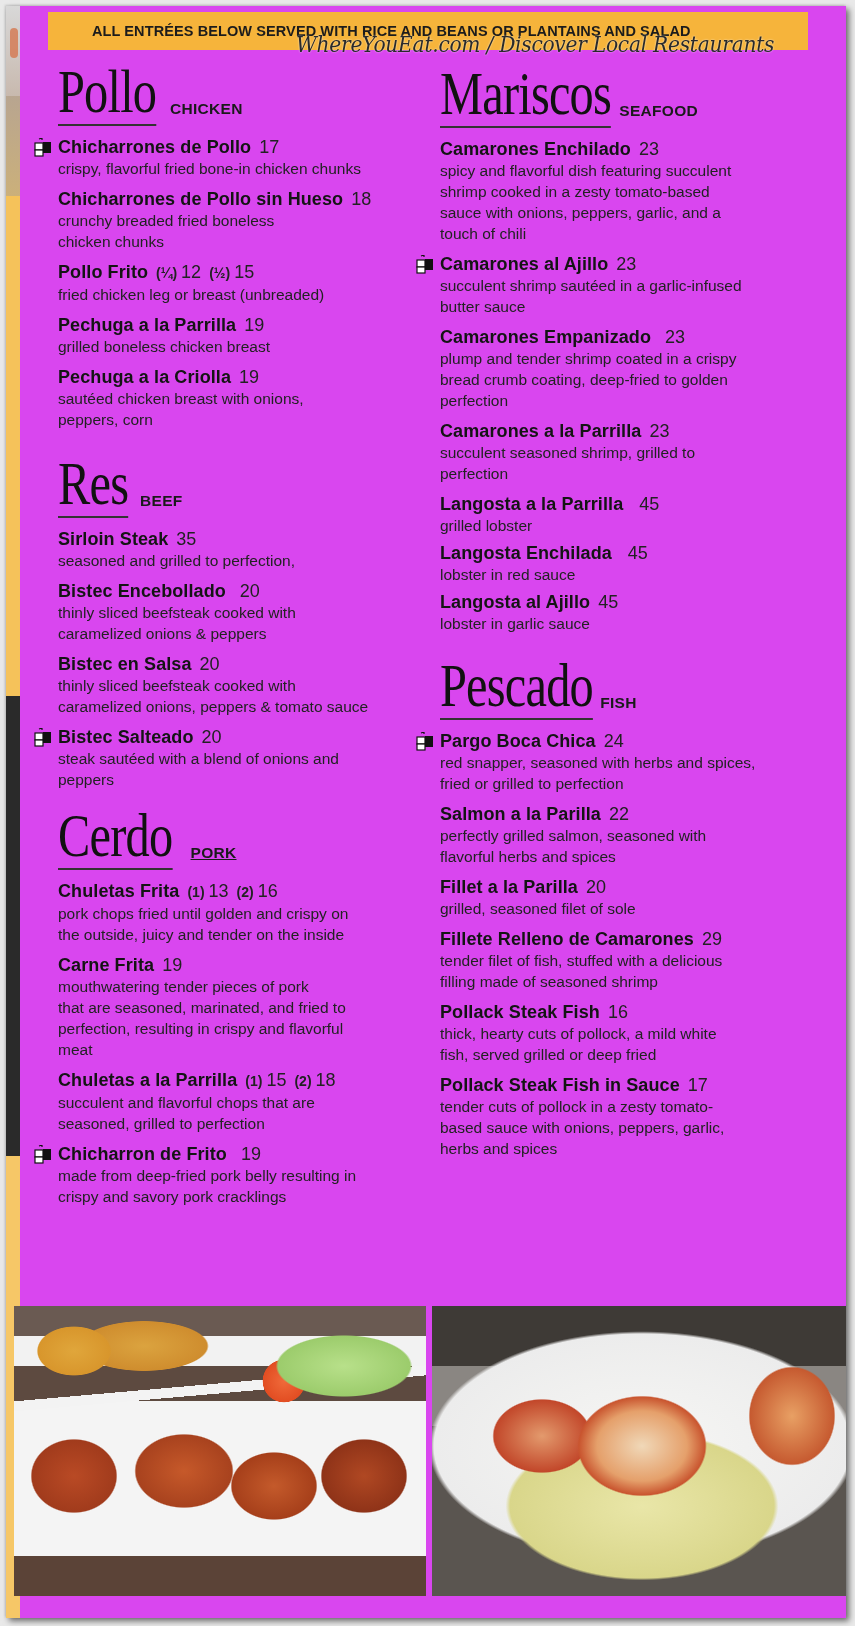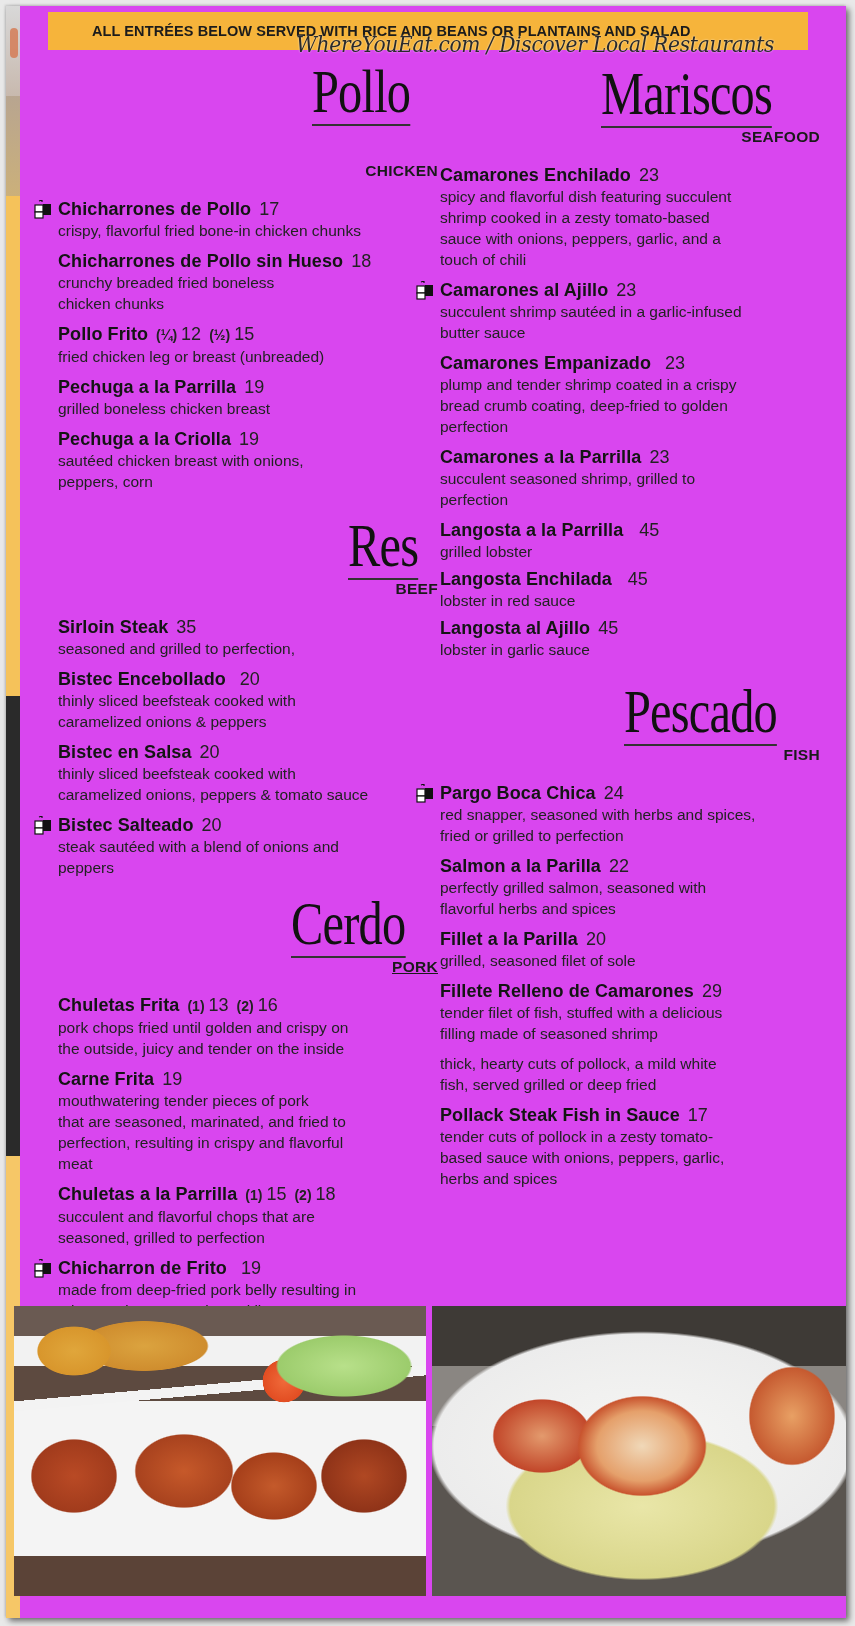--- a/index.html
+++ b/index.html
@@ -33,21 +33,21 @@
     font-family: "DejaVu Serif", "Liberation Serif", serif; font-style: italic;
     font-size: 22px; color: #2a2a2a; letter-spacing: -0.3px; white-space: nowrap;
     transform: scaleX(0.92); transform-origin: left center;
     text-shadow: 0 0 2px rgba(255,255,255,0.8);
   }
 
   .col { position: absolute; }
   .col-left { left: 52px; top: 54px; width: 380px; }
   .col-right { left: 434px; top: 56px; width: 380px; }
 
-  .section-head { display: flex; align-items: flex-end; margin-bottom: 10px; position: relative; flex-direction: column; }
+  .section-head { display: flex; align-items: flex-end; margin-bottom: 10px; position: relative; }
   .section-title {
     font-family: "Liberation Serif", "DejaVu Serif", serif; font-size: 62px; line-height: 62px;
     letter-spacing: -1px; color: #111; transform: scaleX(0.78); transform-origin: left bottom;
     display: inline-block; border-bottom: 2px solid #333; padding-bottom: 2px;
   }
   .section-sub {
     font-weight: bold; font-size: 15.5px; margin-left: -18px; margin-bottom: 8px; color: #1a1a1a; letter-spacing: 0.3px;
   }
 
   .item { position: relative; margin-bottom: 9px; }
@@ -356,20 +356,21 @@
 
       <div class="item">
         <div class="item-name-row"><span class="item-name">Fillete Relleno de Camarones</span><span class="item-price">29</span></div>
         <div class="item-desc">
             <span class="desc-line">tender filet of fish, stuffed with a delicious</span>
             <span class="desc-line">filling made of seasoned shrimp</span>
           </div>
       </div>
 
       <div class="item">
+        <div class="item-name-row"><span class="item-name">Pollack Steak Fish</span><span class="item-price">16</span></div>
         <div class="item-desc">
             <span class="desc-line">thick, hearty cuts of pollock, a mild white</span>
             <span class="desc-line">fish, served grilled or deep fried</span>
           </div>
       </div>
 
       <div class="item">
         <div class="item-name-row"><span class="item-name">Pollack Steak Fish in Sauce</span><span class="item-price">17</span></div>
         <div class="item-desc">
             <span class="desc-line">tender cuts of pollock in a zesty tomato-</span>

